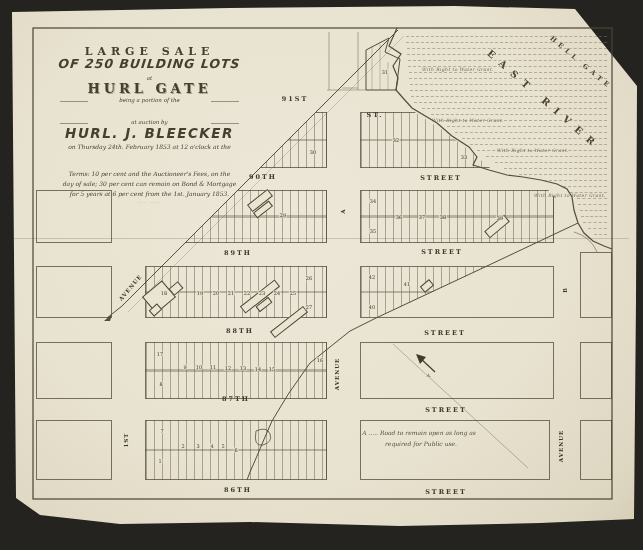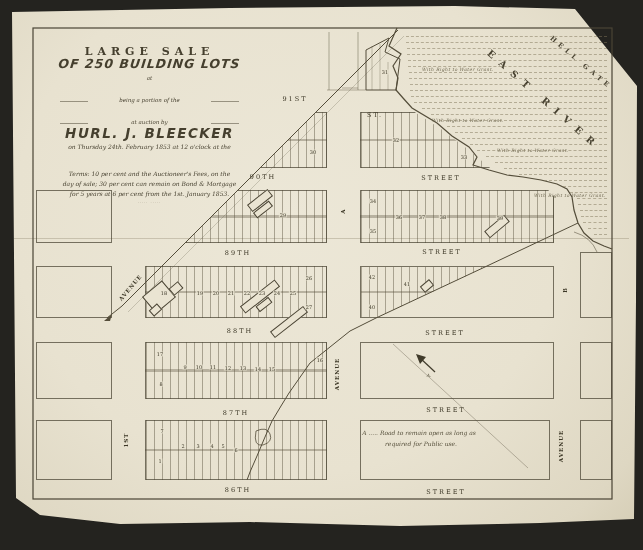--- a/index.html
+++ b/index.html
@@ -9,21 +9,21 @@
     clip-path:polygon(12px 12px,230px 8px,455px 6px,575px 9px,637px 86px,636px 300px,634px 519px,540px 523px,400px 526px,250px 522px,120px 524px,40px 515px,16px 498px);}
   #map{position:absolute;inset:0;}
   .crease{position:absolute;left:14px;top:238px;width:615px;height:1px;background:rgba(115,105,80,.28);}
   
   .b{position:absolute;border:1px solid rgba(72,66,50,.72);box-sizing:border-box;}
   .stripes{background-image:
     linear-gradient(to bottom,transparent 48%,rgba(88,80,60,.35) 48%,rgba(88,80,60,.35) 52%,transparent 52%),
     repeating-linear-gradient(90deg,rgba(88,80,60,.45) 0 1px,transparent 1px 8px);}
   .bld{position:absolute;border:1px solid #4a4434;background:#eae4d2;box-sizing:border-box;}
   
-  .st-label{position:absolute;font-weight:normal;font-size:6.5px;letter-spacing:2px;color:#3c3726;white-space:nowrap;line-height:1;}
+  .st-label{position:absolute;font-weight:bold;font-size:6.5px;letter-spacing:2px;color:#3c3726;white-space:nowrap;line-height:1;}
   .av-label{position:absolute;font-weight:bold;font-size:5.5px;letter-spacing:1px;color:#3c3726;white-space:nowrap;line-height:1;}
   .lot{position:absolute;font-size:5px;color:#3f3a2a;background:rgba(234,228,210,.75);padding:0 1px;line-height:1;}
   .grant{position:absolute;font-style:italic;font-size:4.5px;color:#6e6750;letter-spacing:.4px;white-space:nowrap;line-height:1;}
   .hellgate{position:absolute;font-weight:bold;font-size:6.5px;letter-spacing:4px;color:#474130;white-space:nowrap;line-height:1;}
   .eastriver{position:absolute;font-weight:bold;font-size:9.5px;letter-spacing:8px;color:#474130;white-space:nowrap;line-height:1;}
   .note-line{position:absolute;font-style:italic;font-size:6px;color:#56503c;white-space:nowrap;line-height:1;}
   .marker{position:absolute;font-style:italic;font-size:4.5px;color:#56503c;line-height:1;}
   .ripple{position:absolute;height:0;border-top:1px dashed rgba(128,118,90,.5);}
   
   #title{position:absolute;left:52px;top:44px;width:195px;height:175px;text-align:center;color:#453f2e;}
@@ -113,38 +113,39 @@
 
       <path fill="none" stroke="#544d3a" stroke-width=".9" opacity=".6" d="M 574,232 Q 591,237 597,252"></path>
 
       <path fill="none" stroke="#544d3a" stroke-width=".8" opacity=".5" d="M 342,88 L 358,88 M 366,90 L 327,90"></path>
     </svg>
 
     <div id="title">
       <div class="t-large">LARGE SALE</div>
       <div class="t-lots">OF 250 BUILDING LOTS</div>
       <div class="t-at">at</div>
+      <div class="t-hurl">HURL GATE</div>
       <div class="t-being rule-sides">being a portion of the</div>
       <div class="t-auction rule-sides">at auction by</div>
       <div class="t-anthy">HURL. J. BLEECKER</div>
       <div class="t-thurs">on Thursday 24th. February 1853 at 12 o'clock at the</div>
       <div class="t-terms1">Terms: 10 per cent and the Auctioneer's Fees, on the</div>
       <div class="t-terms2">day of sale; 30 per cent can remain on Bond &amp; Mortgage</div>
       <div class="t-terms3">for 5 years at 6 per cent from the 1st. January 1853.</div>
       <div class="t-credit">····· ·····</div>
     </div>
   <div class="st-label" style="left: 295px; top: 99px; transform: translate(-50%, -50%);">91ST</div>
       <div class="st-label" style="left: 375px; top: 115px; transform: translate(-50%, -50%);">ST.</div>
       <div class="st-label" style="left: 263px; top: 177px; transform: translate(-50%, -50%);">90TH</div>
       <div class="st-label" style="left: 441px; top: 178px; transform: translate(-50%, -50%);">STREET</div>
       <div class="st-label" style="left: 238px; top: 253px; transform: translate(-50%, -50%);">89TH</div>
       <div class="st-label" style="left: 442px; top: 252px; transform: translate(-50%, -50%);">STREET</div>
       <div class="st-label" style="left: 240px; top: 331px; transform: translate(-50%, -50%);">88TH</div>
       <div class="st-label" style="left: 445px; top: 333px; transform: translate(-50%, -50%);">STREET</div>
-      <div class="st-label" style="left: 236px; top: 413px; transform: translate(-50%, -50%);">87TH</div>
+      <div class="st-label" style="left: 236px; top: 399px; transform: translate(-50%, -50%);">87TH</div>
       <div class="st-label" style="left: 446px; top: 410px; transform: translate(-50%, -50%);">STREET</div>
       <div class="st-label" style="left: 238px; top: 490px; transform: translate(-50%, -50%);">86TH</div>
       <div class="st-label" style="left: 446px; top: 492px; transform: translate(-50%, -50%);">STREET</div>
       <div class="av-label" style="left: 131px; top: 288px; transform: translate(-50%, -50%) rotate(-50deg);">AVENUE</div>
       <div class="av-label" style="left: 127px; top: 440px; transform: translate(-50%, -50%) rotate(-90deg);">1ST</div>
       <div class="av-label" style="left: 344px; top: 211px; transform: translate(-50%, -50%) rotate(-90deg);">A</div>
       <div class="av-label" style="left: 338px; top: 374px; transform: translate(-50%, -50%) rotate(-90deg);">AVENUE</div>
       <div class="av-label" style="left: 566px; top: 290px; transform: translate(-50%, -50%) rotate(-90deg);">B</div>
       <div class="av-label" style="left: 562px; top: 446px; transform: translate(-50%, -50%) rotate(-90deg);">AVENUE</div>
       <div class="lot" style="left: 160px; top: 461px; transform: translate(-50%, -50%);">1</div>

